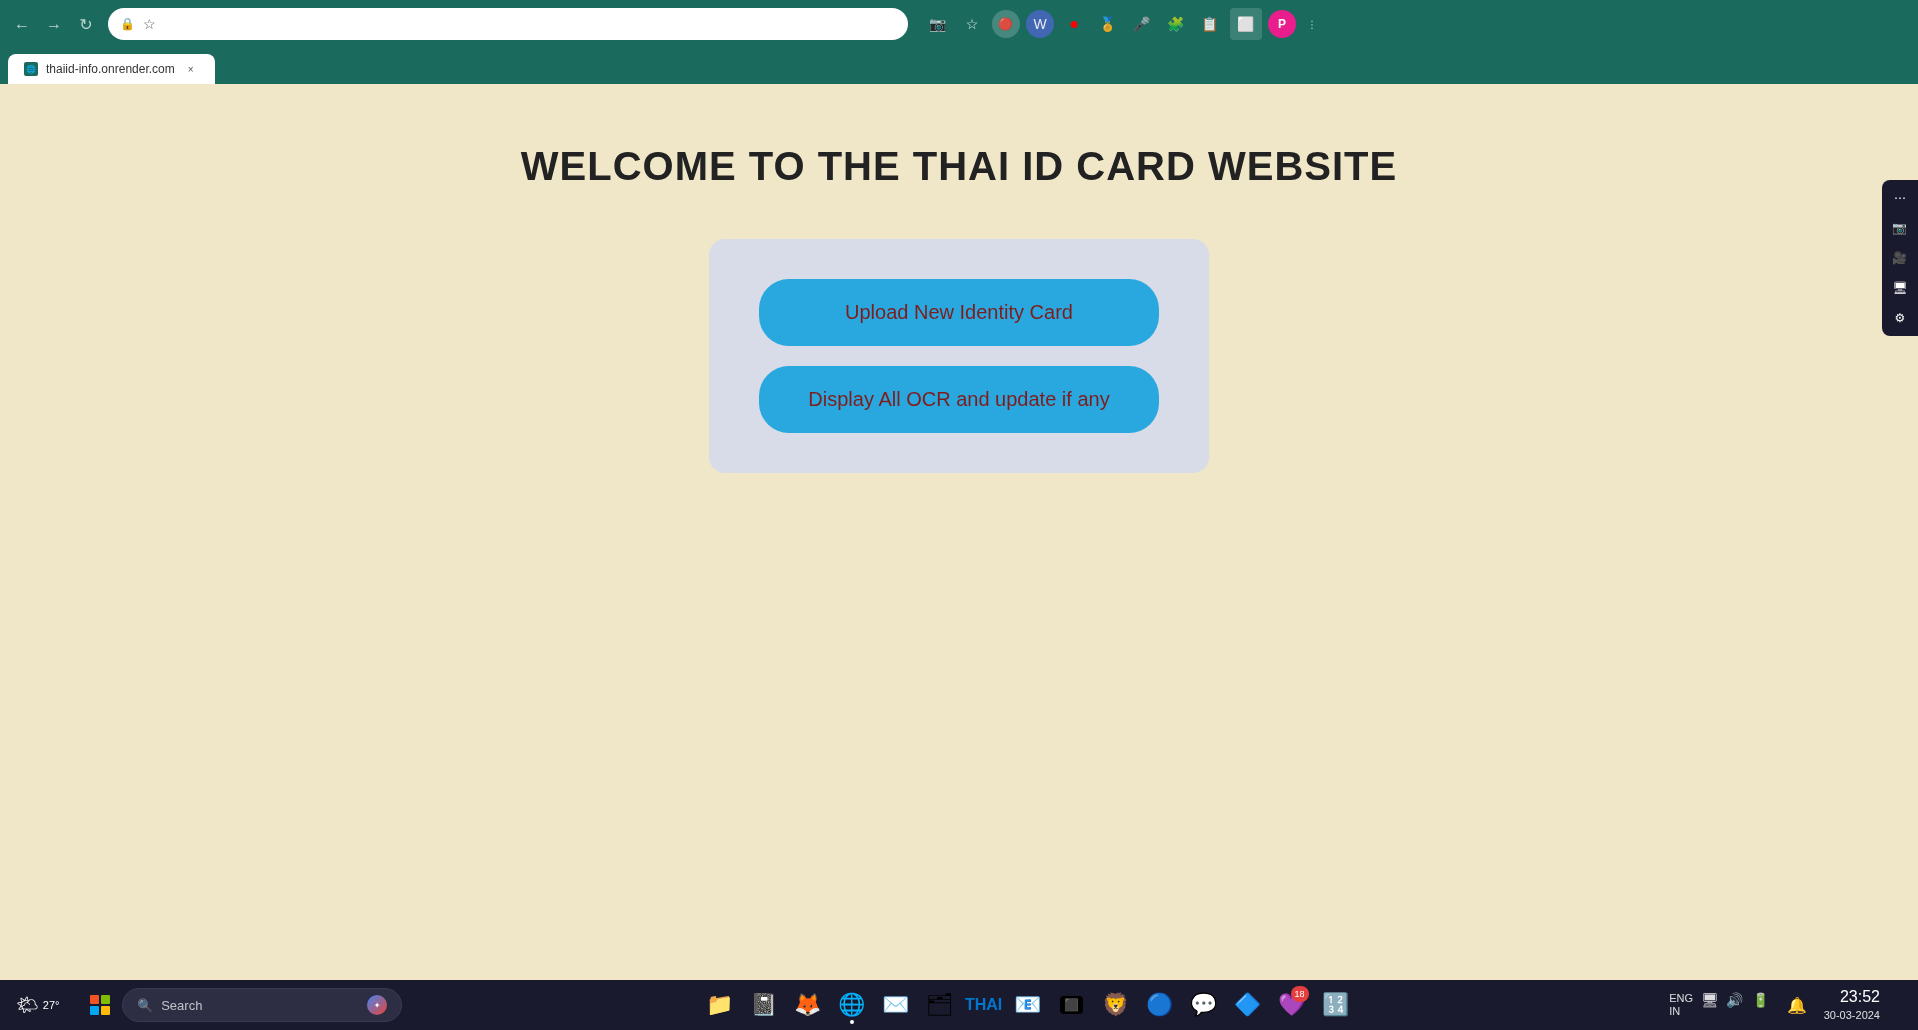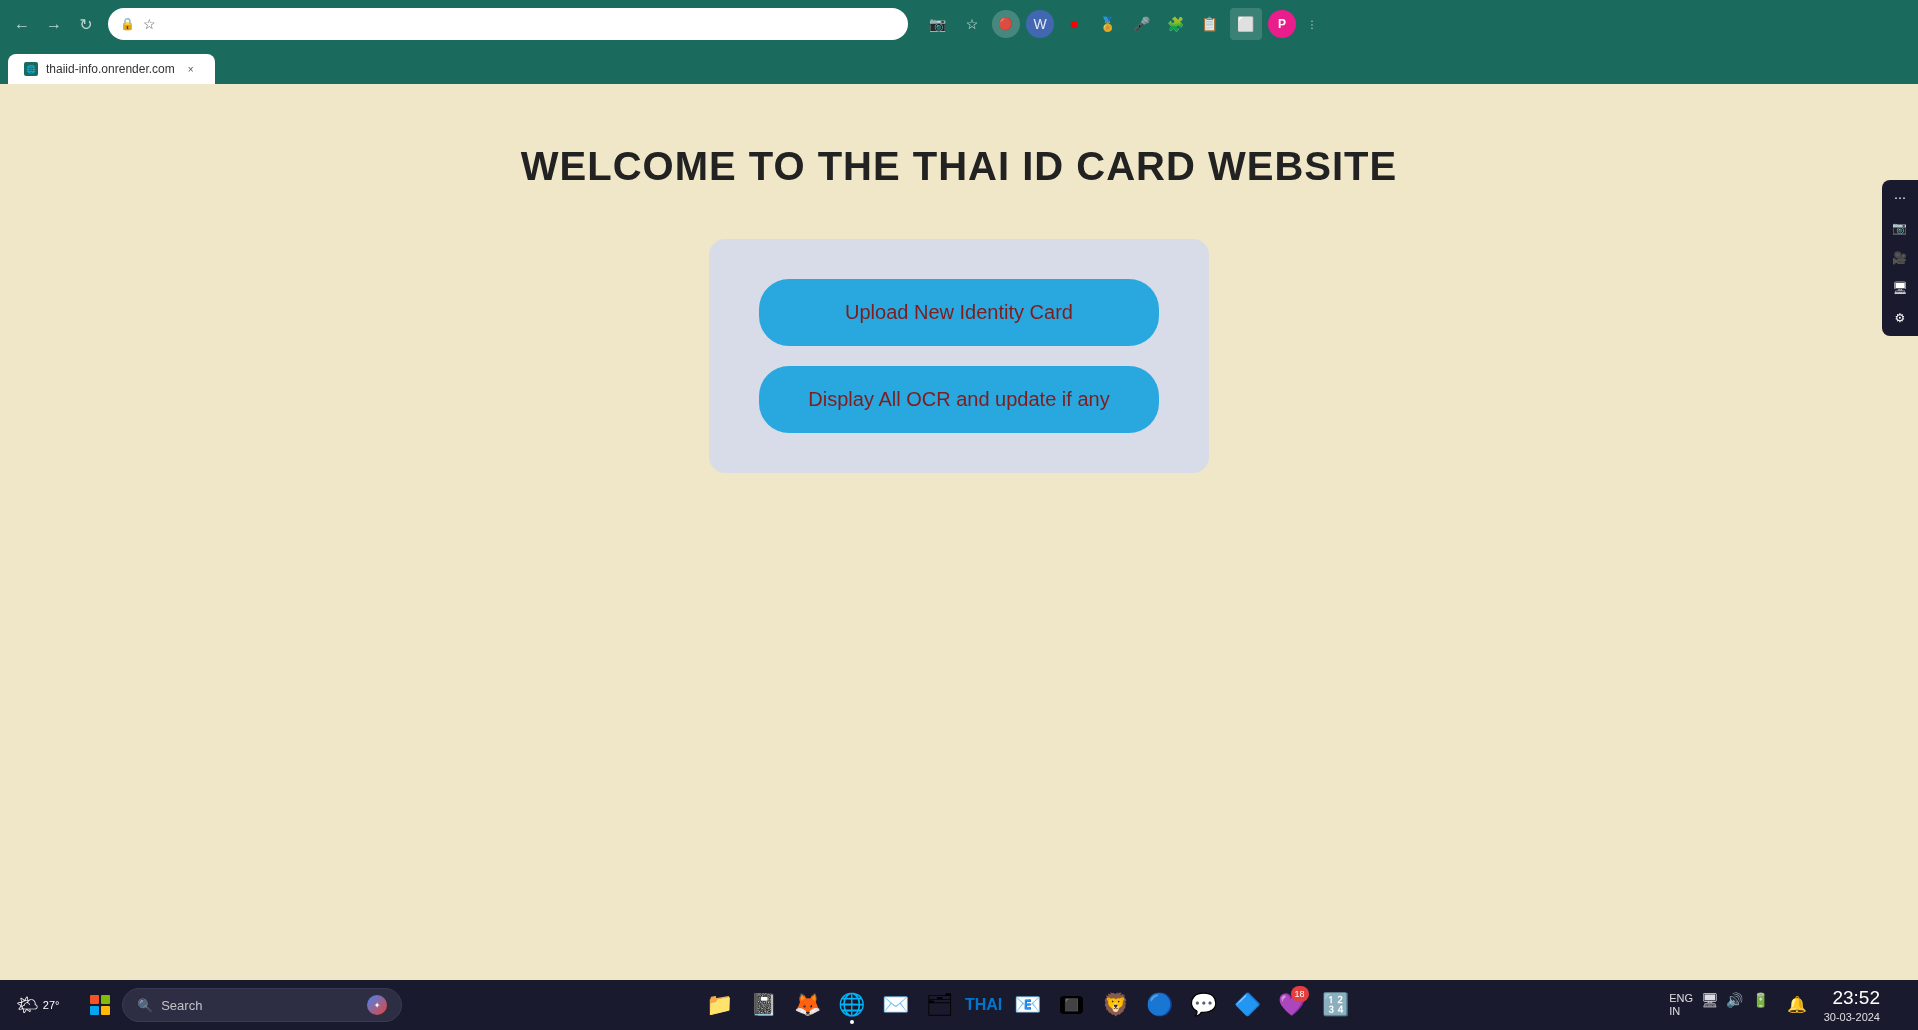--- a/index.html
+++ b/index.html
@@ -398,21 +398,21 @@
     }
 
     .taskbar-clock {
       text-align: right;
       cursor: pointer;
       padding: 2px 6px;
       border-radius: 4px;
     }
 
     .taskbar-time {
-      font-size: 19px;
+      font-size: 16px;
       color: white;
       display: block;
       line-height: 1.3;
     }
 
     .taskbar-date {
       font-size: 11px;
       color: rgba(255,255,255,0.85);
       display: block;
       line-height: 1.3;

